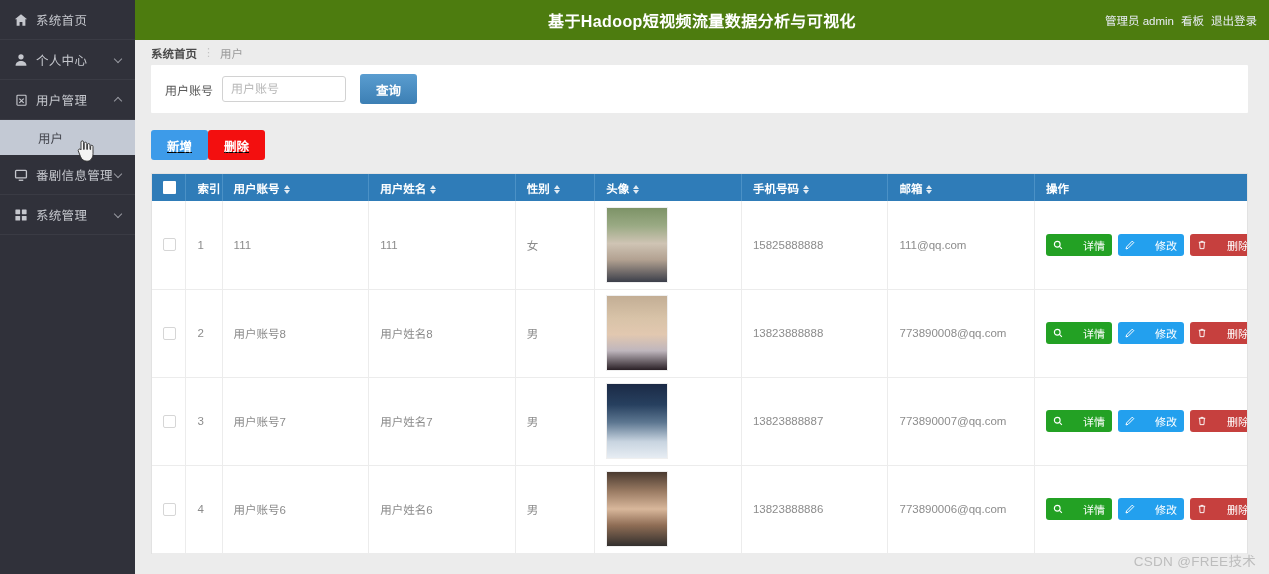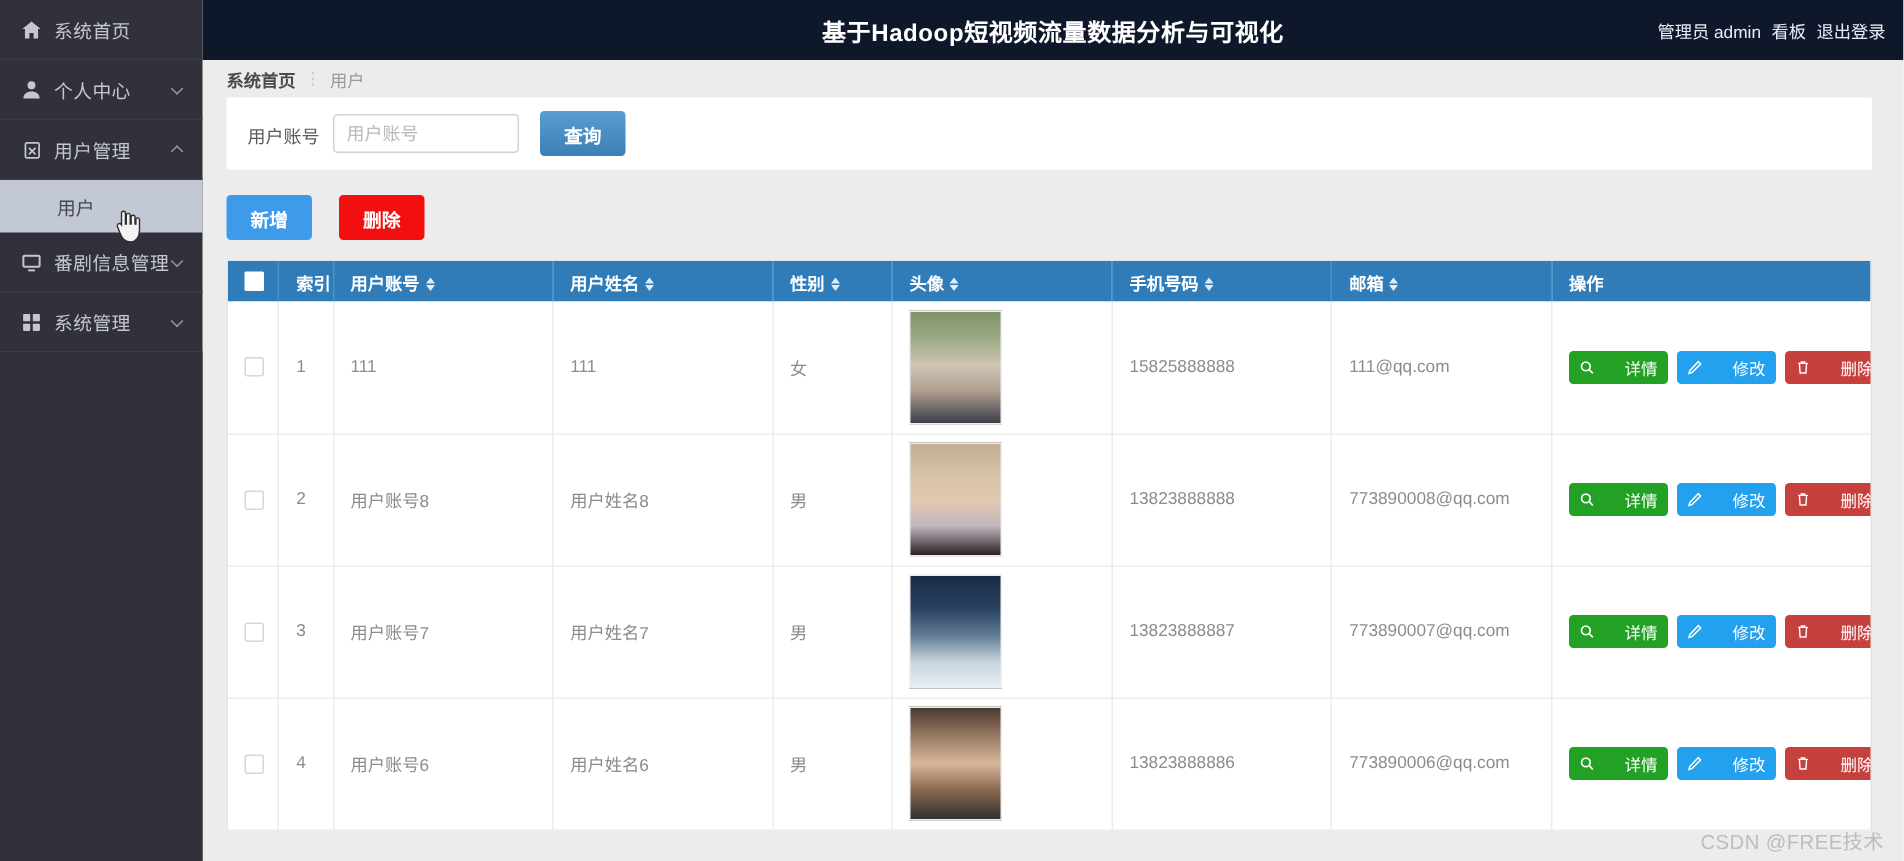--- a/index.html
+++ b/index.html
@@ -60,21 +60,21 @@
   
   .cursor-hand{
     position:absolute;left:76px;top:140px;
     width:18px;height:22px;z-index:40;pointer-events:none;
   }
 
   
   .right{flex:1;display:flex;flex-direction:column;height:574px;min-width:0;}
 
   .topbar{
-    height:40px;min-height:40px;background:#0f172a;
+    height:40px;min-height:40px;background:#4d7c0f;
     display:flex;align-items:center;
     position:relative;
   }
   .topbar-title{
     position:absolute;left:0;right:0;text-align:center;
     color:#ffffff;font-size:16px;font-weight:700;letter-spacing:.4px;
   }
   .topbar-right{
     margin-left:auto;margin-right:12px;
     display:flex;align-items:center;gap:7px;
@@ -121,22 +121,23 @@
     margin-left:14px;
     width:57px;height:30px;
     border:none;border-radius:3px;
     background:linear-gradient(#5a9dd0,#3c7fb4);
     color:#fff;font-size:12.5px;font-weight:700;
     cursor:pointer;
     font-family:"Liberation Sans","DejaVu Sans",sans-serif;
   }
 
   .action-row{
-    display:flex;align-items:center;gap:18px;
+    display:flex;align-items:center;gap:0;
     padding:17px 0 13px 0;
+    text-decoration:underline;
   }
   .btn{
     border:none;border-radius:3px;
     font-size:12.5px;font-weight:700;color:#fff;
     cursor:pointer;height:30px;padding:0 16px;
     font-family:"Liberation Sans","DejaVu Sans",sans-serif;
   }
   .btn-add{background:#3d9be9;}
   .btn-del{background:#f30f0f;}
 

